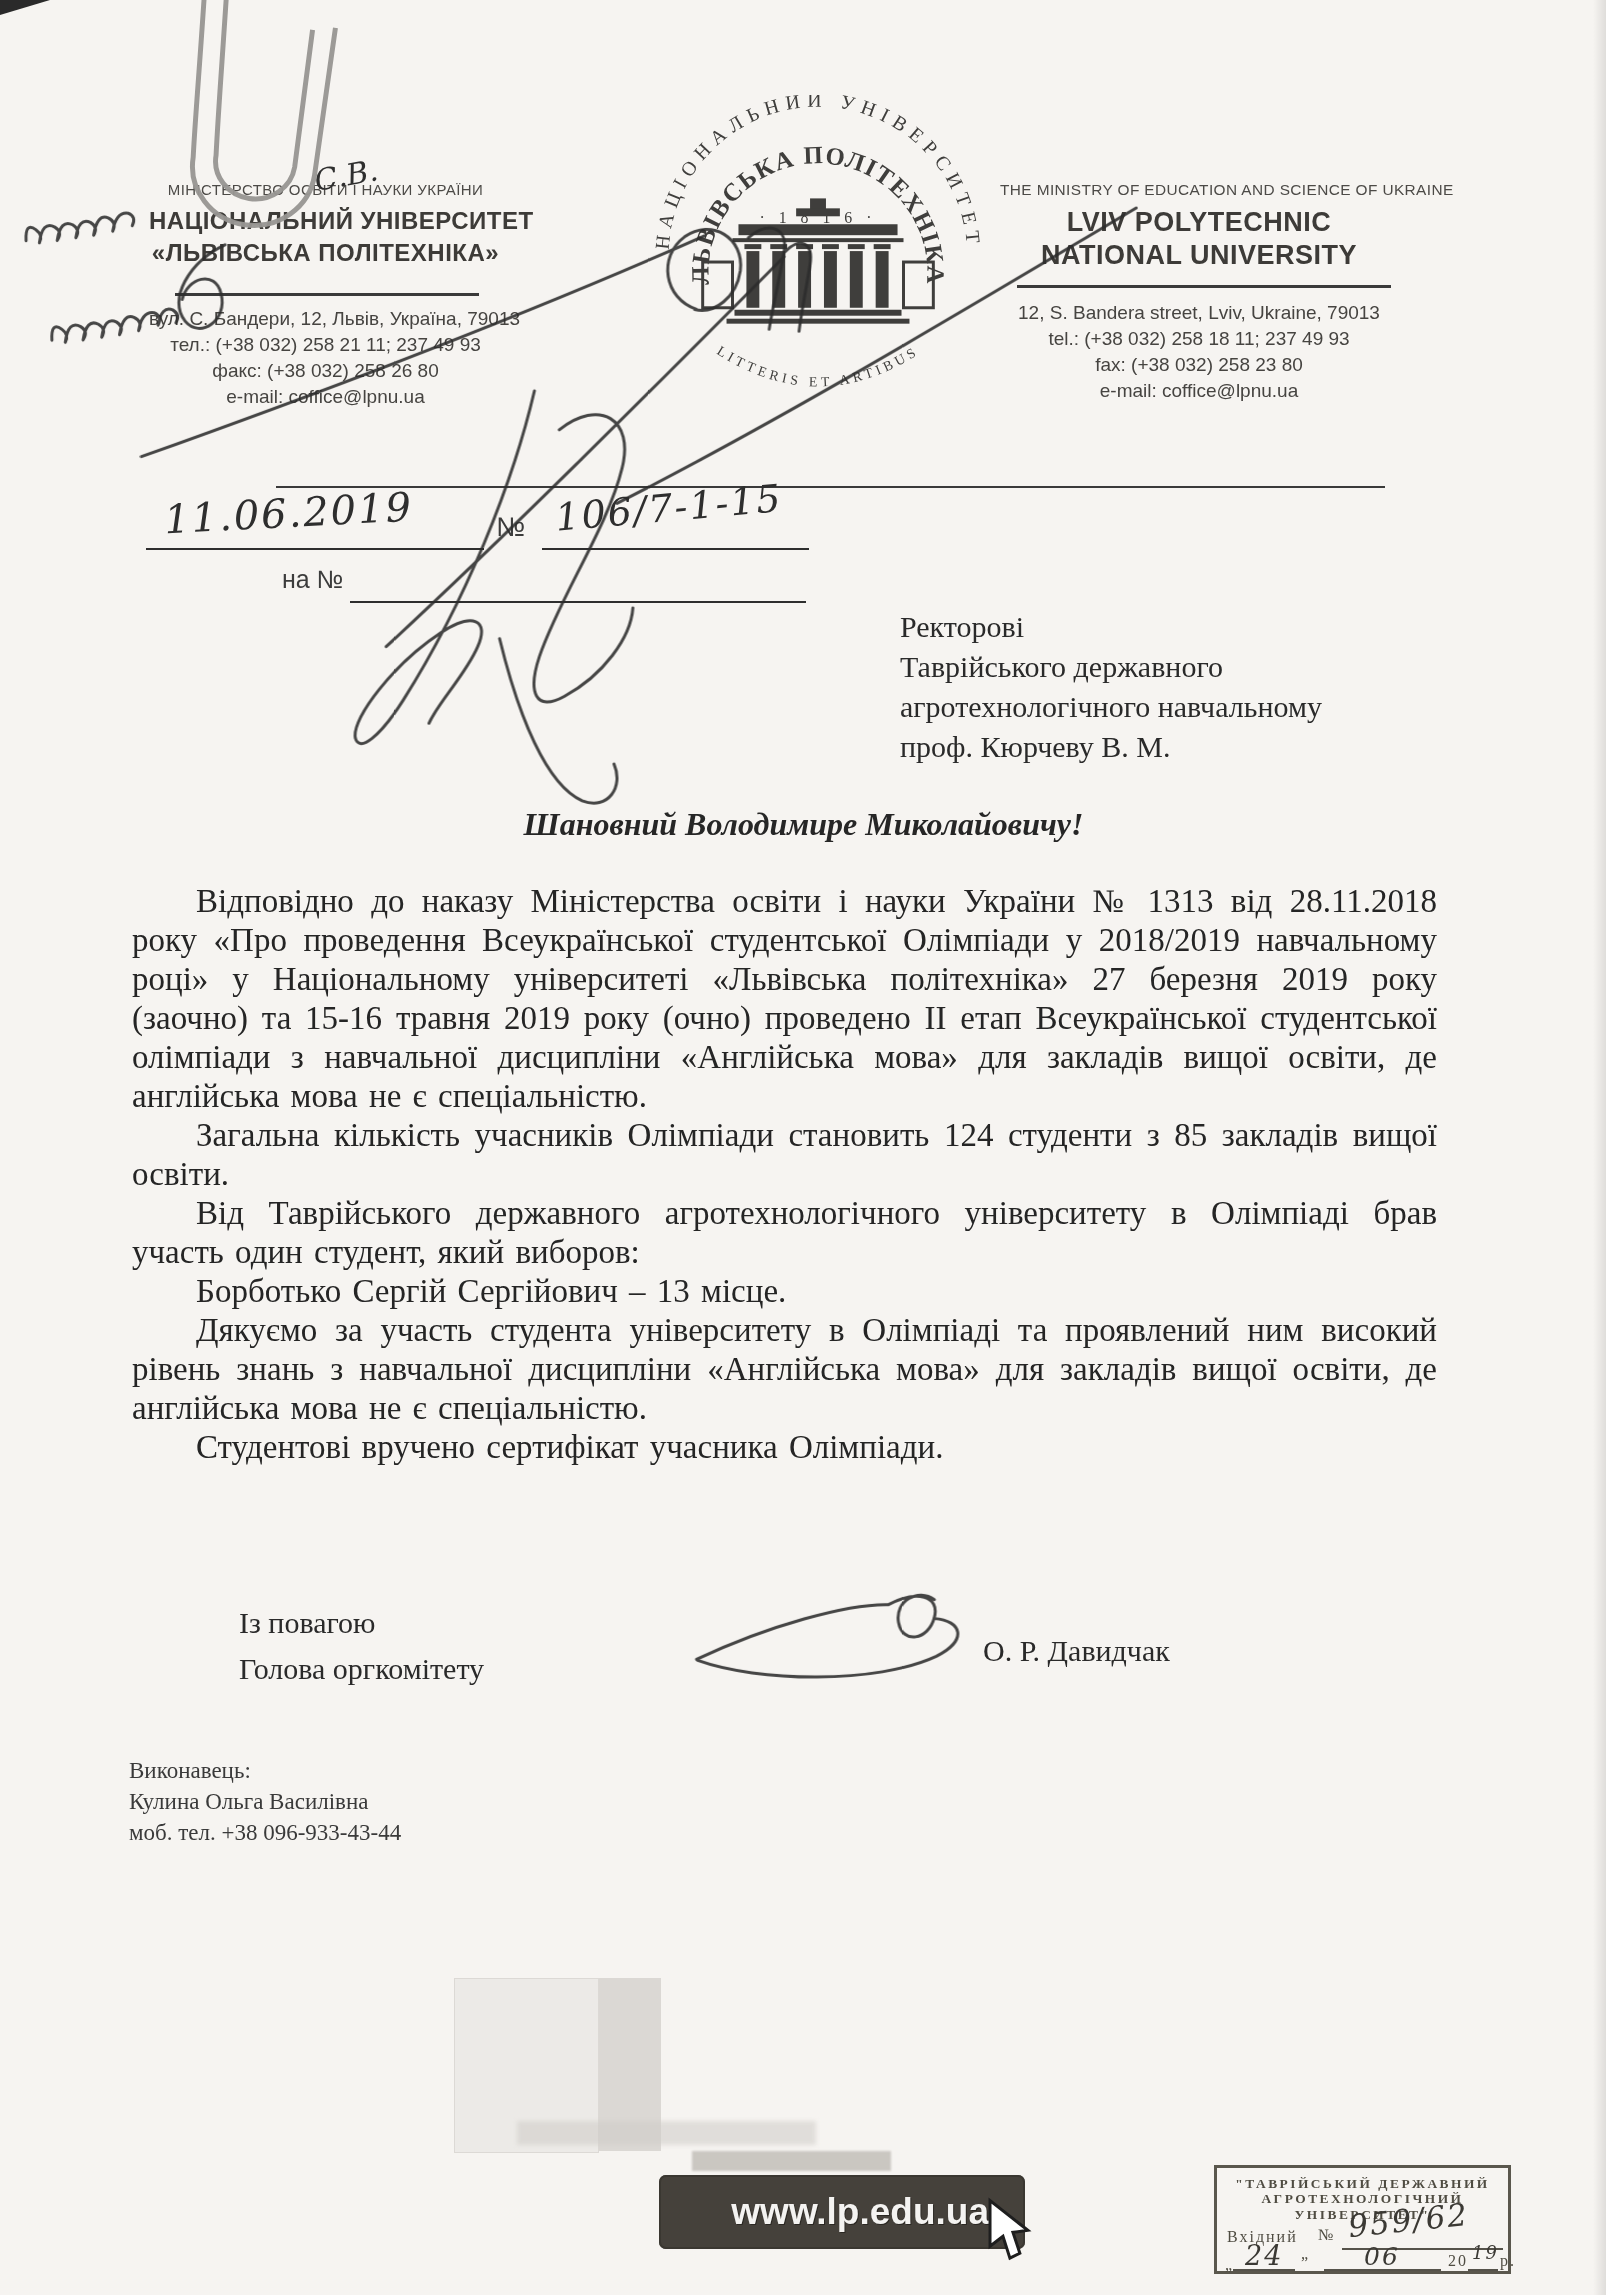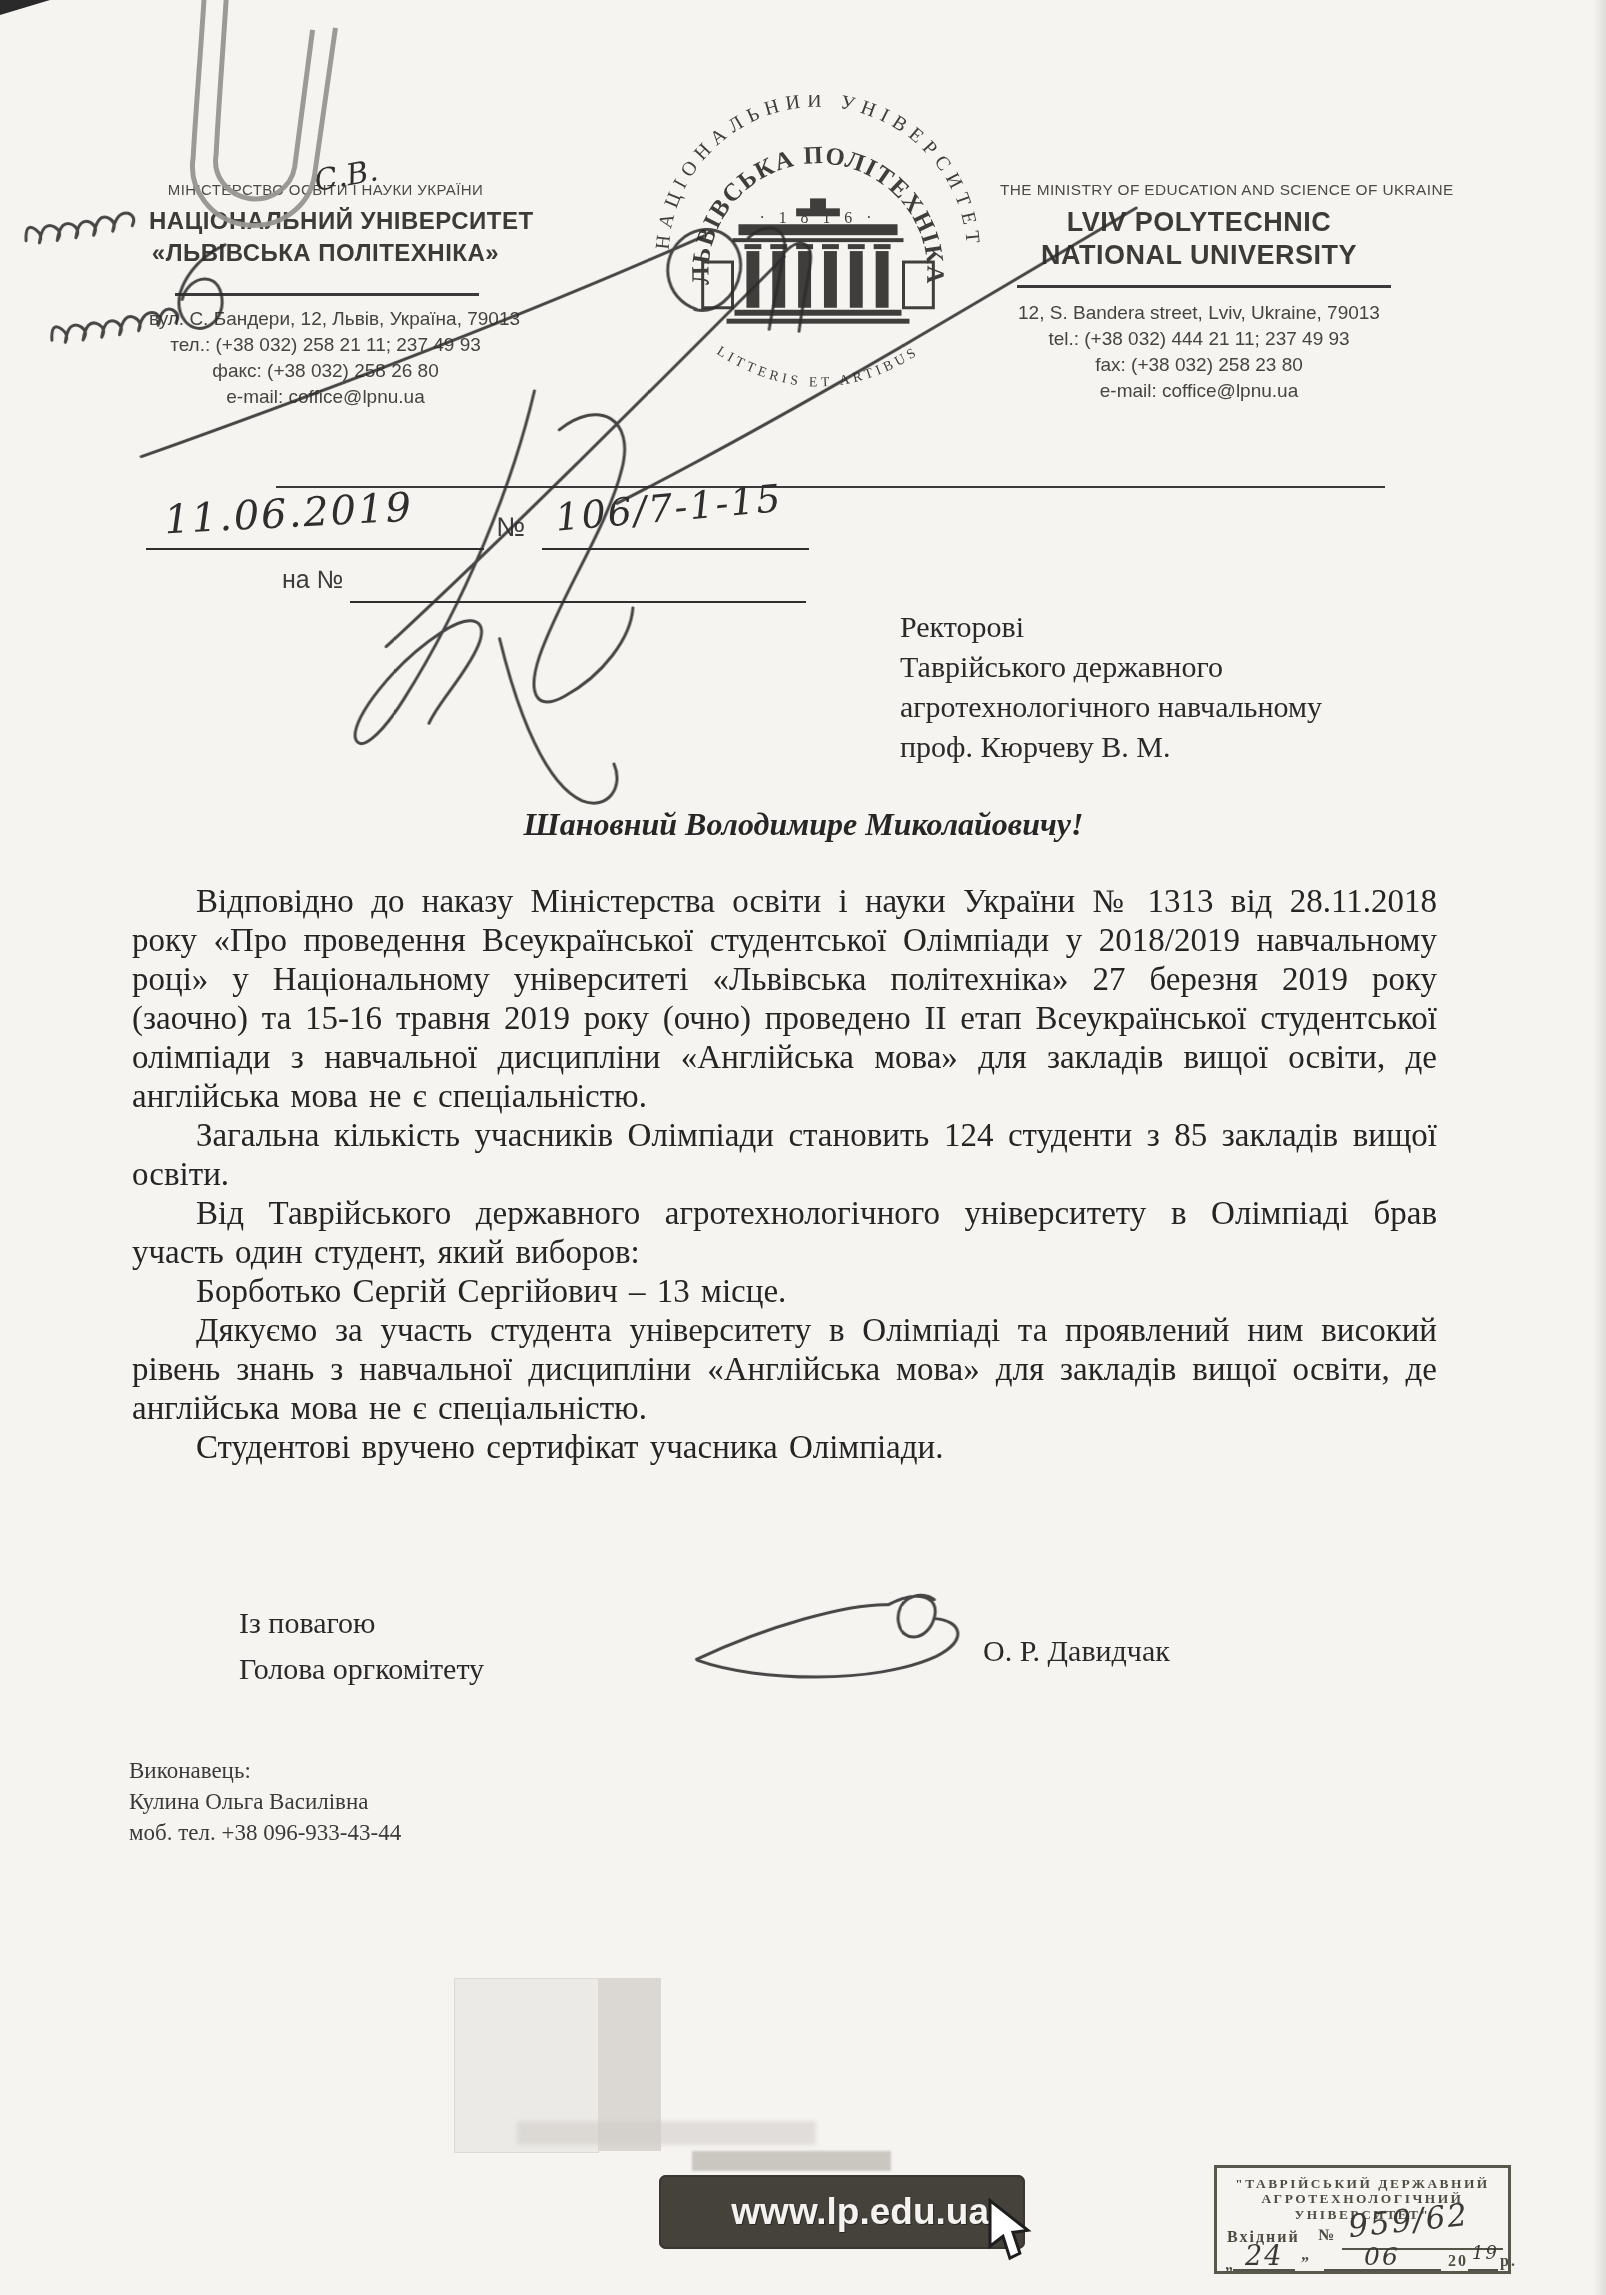--- a/index.html
+++ b/index.html
@@ -20,21 +20,21 @@
   .salut{font-size:32px;font-weight:bold;font-style:italic;color:#262626;}
   .closing{font-size:30px;line-height:46px;color:#2a2a2a;}
   .exec{font-size:23px;line-height:31px;color:#3a3a3a;}
   .banner{background:#45413b;box-shadow:0 0 0 2px #3a3731 inset;color:#f4f3f1;
           font-family:"Liberation Sans",sans-serif;font-weight:bold;font-size:37px;
           display:flex;align-items:center;justify-content:flex-end;padding-right:36px;box-sizing:border-box;
           text-shadow:1px 1px 0 #2b2823;}
   .stamp{border:3px solid #5a574d;color:#4f4c42;box-sizing:border-box;}
   .stamp-org{font-size:13.4px;font-weight:bold;letter-spacing:2.5px;text-align:center;line-height:15.4px;
              font-family:"Liberation Serif",serif;white-space:nowrap;}
-  .stamp-lbl{font-size:16px;font-weight:bold;letter-spacing:2px;font-family:"Liberation Serif",serif;}
+  .stamp-lbl{font-size:16px;font-weight:normal;letter-spacing:2px;font-family:"Liberation Serif",serif;}
   .stamp-ul{border-bottom:2px solid #55524a;height:0;}
   .artifact{background:#dbd8d4;}
   svg{display:block;}
   .overlay{position:absolute;left:0;top:0;z-index:6;pointer-events:none;}
 </style>
 </head>
 <body>
 
 <div class="page">
 
@@ -59,21 +59,21 @@
   </div>
 
   <div class="abs center" style="left:1000px;top:181px;width:398px;">
     <div class="hdr-small sans" style="font-size:15.4px;">THE MINISTRY OF EDUCATION AND SCIENCE OF UKRAINE</div>
     <div class="hdr-big sans" style="margin-top:8px;font-size:27px;">LVIV POLYTECHNIC</div>
     <div class="hdr-big sans" style="margin-top:2px;font-size:27px;">NATIONAL UNIVERSITY</div>
   </div>
   <div class="abs rule" style="left:1017px;top:285px;width:374px;"></div>
   <div class="abs center" style="left:1000px;top:300px;width:398px;">
     <div class="hdr-addr sans">12, S. Bandera street, Lviv, Ukraine, 79013</div>
-    <div class="hdr-addr sans">tel.: (+38 032) 444 21 11; 237 49 93</div>
+    <div class="hdr-addr sans">tel.: (+38 032) 258 18 11; 237 49 93</div>
     <div class="hdr-addr sans">fax: (+38 032) 258 23 80</div>
     <div class="hdr-addr sans">e-mail: coffice@lpnu.ua</div>
   </div>
 
   <svg class="abs" style="left:647px;top:95px;" width="343" height="343" viewBox="0 0 345 345">
     <defs>
       <path id="arcTop" d="M 36 225 A 150 150 0 1 1 308 225"></path>
       <path id="arcInner" d="M 70 220 A 110 110 0 1 1 274 220"></path>
       <path id="arcBottom" d="M 58 252 Q 172 334 286 252"></path>
     </defs>

